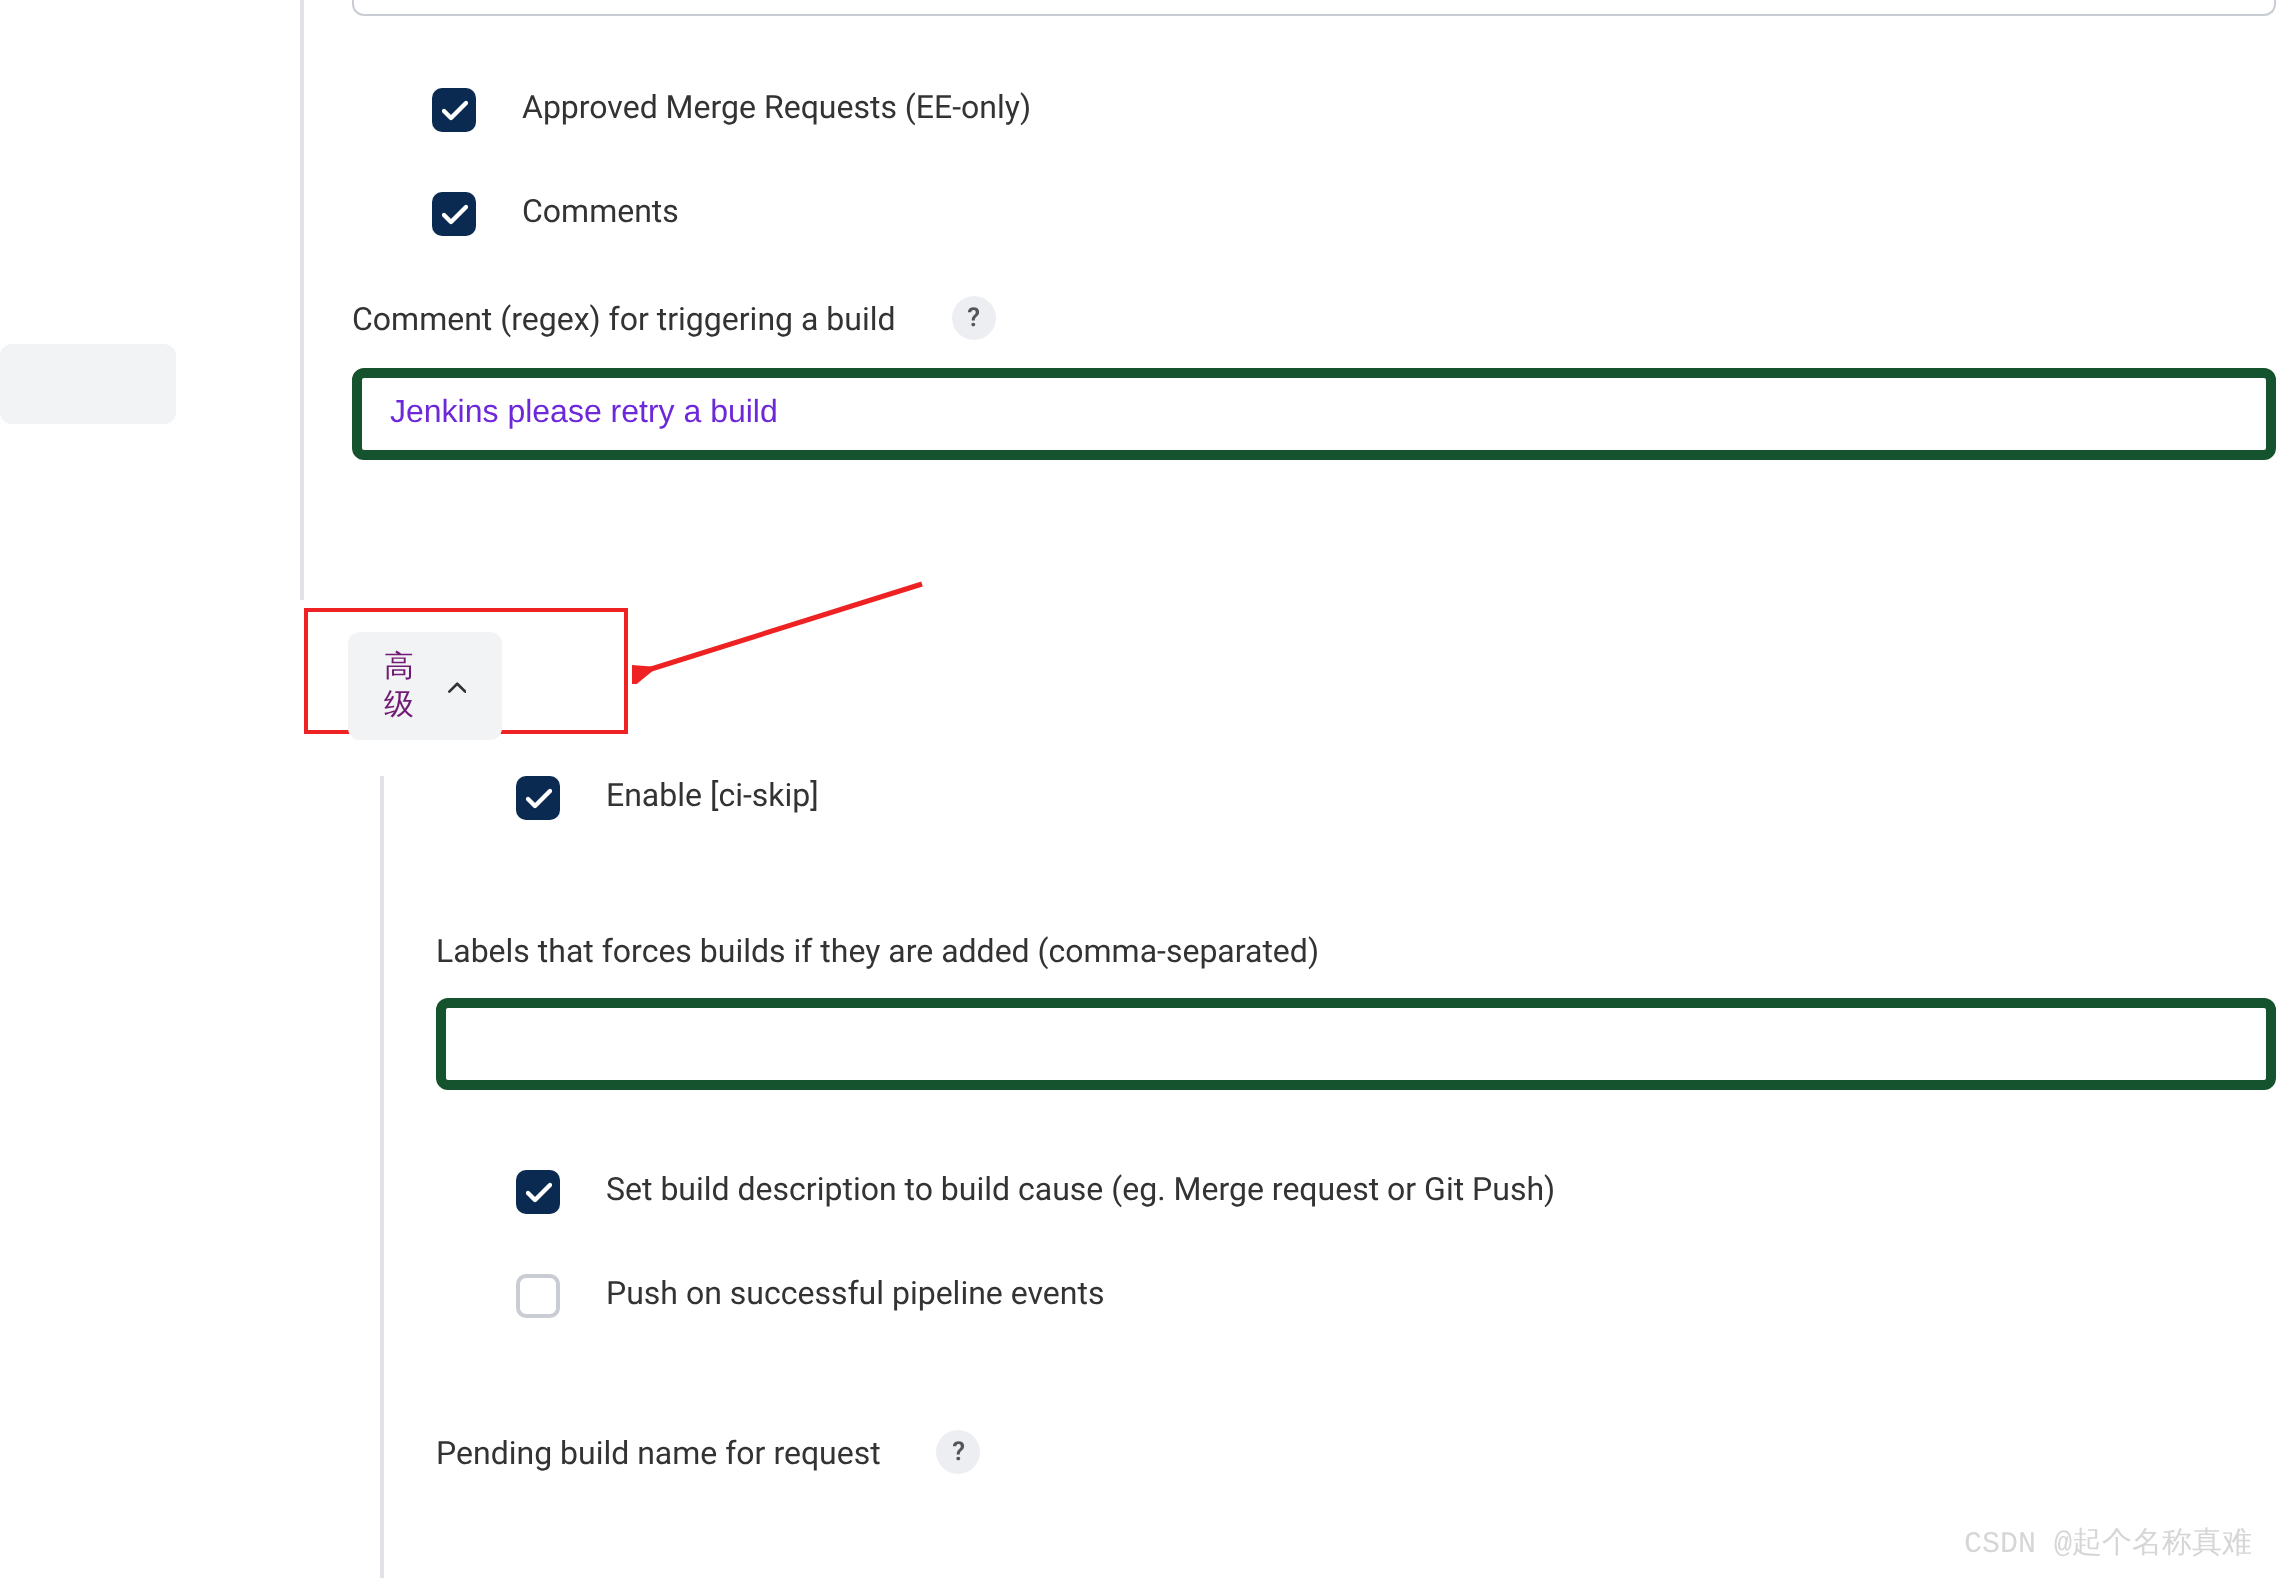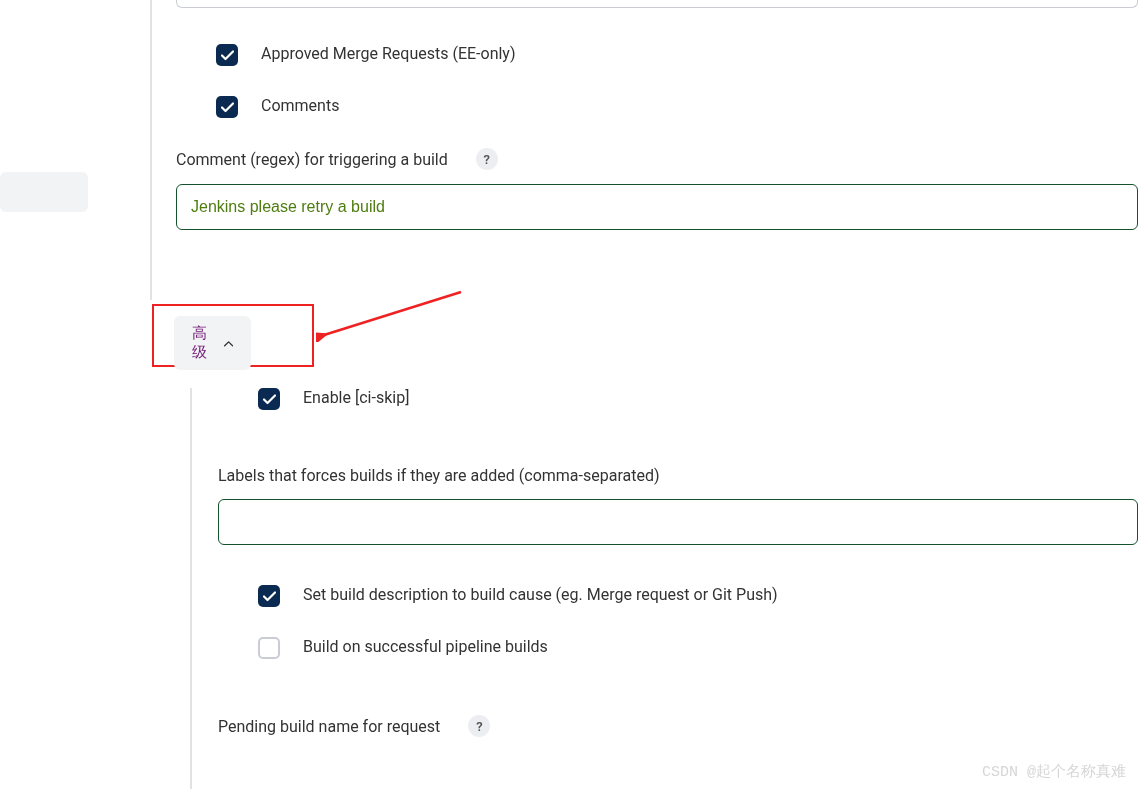--- a/index.html
+++ b/index.html
@@ -76,25 +76,25 @@
   color: #555;
   font-size: 13px;
   font-weight: 600;
   display: flex;
   align-items: center;
   justify-content: center;
 }
 .text-input {
   width: 962px;
   height: 46px;
-  border: 1px solid #14532d;
+  border: 5px solid #14532d;
   border-radius: 6px;
   padding: 0 14px;
   font-size: 16px;
-  color: #4d7c0f;
+  color: #6d28d9;
   background: #fff;
 }
 .input-empty-top {
   width: 962px;
   height: 28px;
   border: 1px solid #c9cdd3;
   border-top: none;
   border-radius: 0 0 6px 6px;
   background: #fff;
 }
@@ -240,21 +240,21 @@
       <div class="checkbox checked">
         <svg viewBox="0 0 13 11">
             <path d="M1 5.5 L4.5 9 L12 1.5" stroke="#fff" stroke-width="2.2" fill="none" stroke-linecap="round" stroke-linejoin="round"></path>
           </svg>
       </div>
       <span class="check-label">Set build description to build cause (eg. Merge request or Git Push)</span>
     </div>
 
     <div class="row-check">
       <div class="checkbox unchecked"></div>
-      <span class="check-label">Build on successful pipeline builds</span>
+      <span class="check-label">Push on successful pipeline events</span>
     </div>
 
     <div style="height:12px"></div>
     <div class="field-label-row">
       <span>Pending build name for request</span>
       <span class="help-badge">?</span>
     </div>
 
   </div>
 </div>

